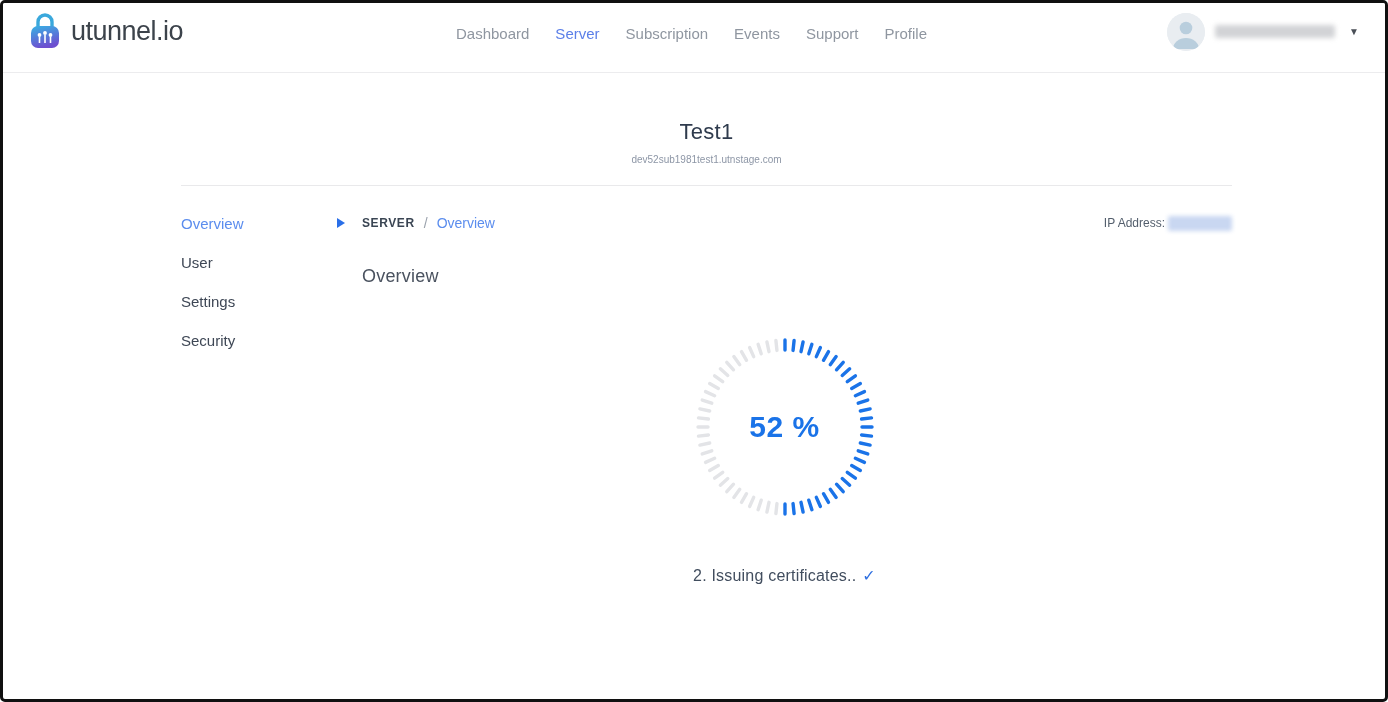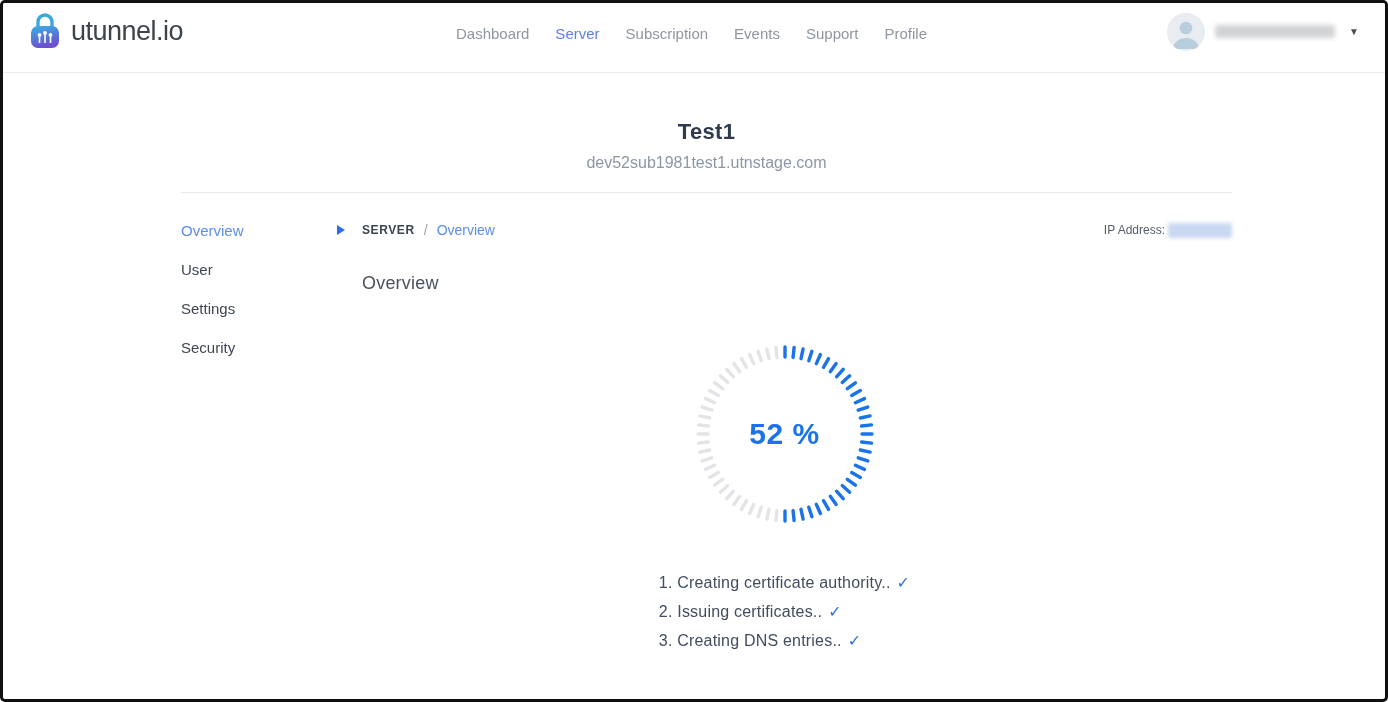--- a/index.html
+++ b/index.html
@@ -25,22 +25,22 @@
   }
   .nav a { margin:0 13px; font-size:15px; color:#8f96a0; text-decoration:none; cursor:pointer; }
   .nav a.active { color:#5b7fe8; }
   .user { margin-left:auto; display:flex; align-items:center; gap:10px; cursor:pointer; }
   .avatar { width:38px; height:38px; border-radius:50%; overflow:hidden; background:#e9edf1; }
   .redacted-name { width:120px; height:13px; background:#d2d3d6; border-radius:2px; filter:blur(2.5px); }
   .caret { color:#4a4f57; font-size:10px; margin-left:4px; }
   
   .content { width:1051px; margin-left:178px; }
   .title-block { text-align:center; padding-top:46px; }
-  .server-name { font-size:22px; color:#2f3b4d; font-weight:700; letter-spacing:0.3px; }
-  .server-domain { font-size:16px; color:#8d96a6; margin-top:9px; }
+  .server-name { font-size:22px; color:#2f3b4d; font-weight:400; letter-spacing:0.3px; }
+  .server-domain { font-size:10px; color:#8d96a6; margin-top:9px; }
   .divider { border-bottom:1px solid #e9e9eb; margin-top:20px; }
   .body-row { display:flex; padding-top:29px; }
   .sidebar { width:156px; flex-shrink:0; }
   .sidebar a { display:block; font-size:15px; color:#3e4755; margin-bottom:22px; text-decoration:none; cursor:pointer; }
   .sidebar a.active { color:#5b8dee; }
   .main { flex:1; }
   .bc-row { display:flex; align-items:center; }
   .bc-arrow {
     width:0; height:0; border-top:5px solid transparent; border-bottom:5px solid transparent;
     border-left:8px solid #2a6fe8; margin-right:17px; cursor:pointer;
@@ -206,26 +206,20 @@
                   <line x1="66.20569143312903" y1="16.768648245273184" x2="63.11552148937956" y2="7.258083082321647" stroke="#e3e4e7" stroke-width="3.4" stroke-linecap="round"></line>
                   <line x1="73.99079980703249" y1="14.682634743496976" x2="71.9116828988549" y2="4.901158736158919" stroke="#e3e4e7" stroke-width="3.4" stroke-linecap="round"></line>
                   <line x1="81.95130832839062" y1="13.421814056642958" x2="80.90602369571408" y2="3.476595102960218" stroke="#e3e4e7" stroke-width="3.4" stroke-linecap="round"></line>
                 </g>
             </svg>
             <div class="pct">52 %</div>
           </div>
 
           <ol class="steps">
             <li>
-              <span>1. Creating certificate authority..</span><span class="check">✓</span>
-            </li>
-            <li>
               <span>2. Issuing certificates..</span><span class="check">✓</span>
-            </li>
-            <li>
-              <span>3. Creating DNS entries..</span><span class="check">✓</span>
             </li>
           </ol>
         </div>
       </div>
     </div>
   </div>
 </div>
 
 </body></html>

